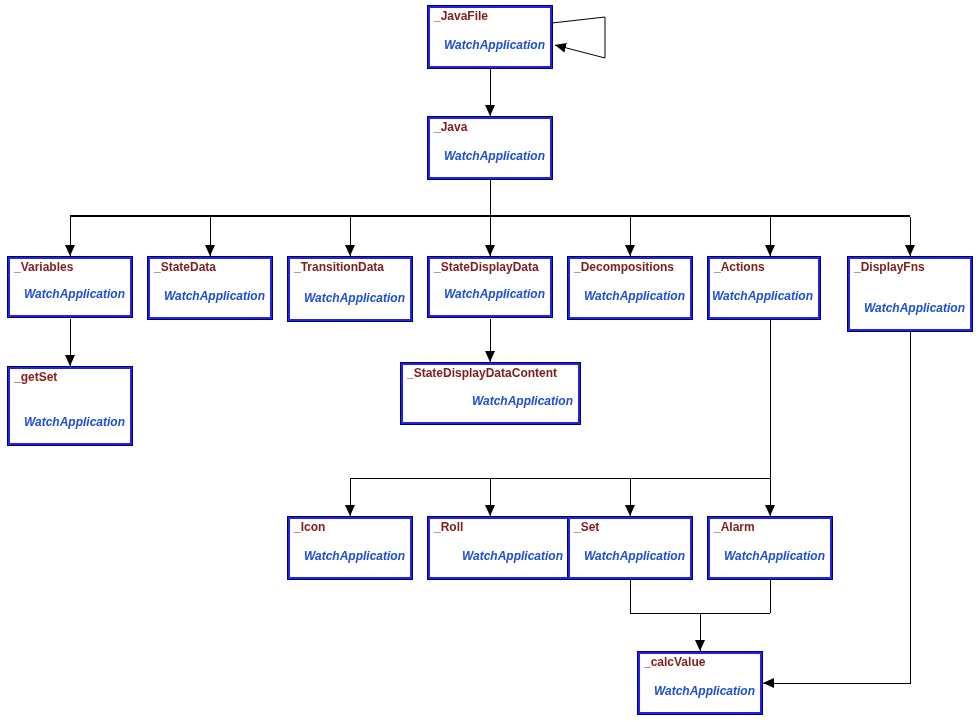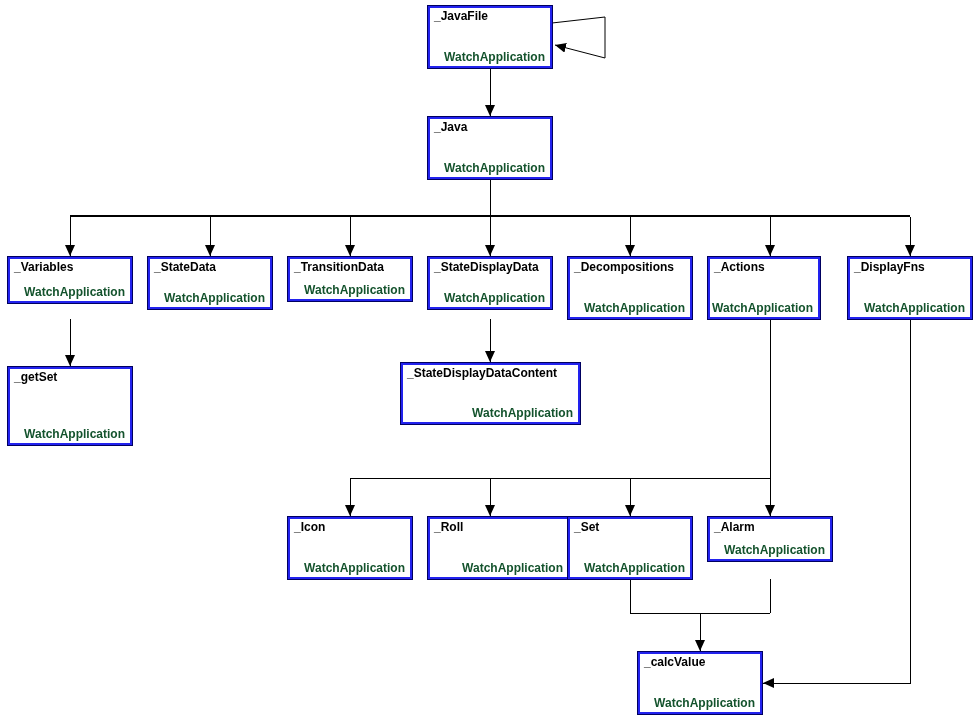--- a/index.html
+++ b/index.html
@@ -7,25 +7,25 @@
     position:relative;width:980px;height:722px;background:#ffffff;overflow:hidden;
     font-family:"Liberation Sans", sans-serif;
   }
   #edges{position:absolute;left:0;top:0;width:980px;height:722px;}
   .node{
     position:absolute;background:#ffffff;box-sizing:border-box;
     border:2px solid #2222ee;outline:1px solid #000060;
   }
   .node .t{
     position:absolute;top:0px;left:4px;white-space:nowrap;
-    font-weight:bold;font-size:12px;line-height:16px;color:#000000;
+    font-weight:bold;font-size:12px;line-height:16px;color:#7f1d1d;
   }
   .node .p{
-    position:absolute;bottom:2px;right:5px;white-space:nowrap;
-    font-weight:bold;font-size:12px;color:#14532d;
+    position:absolute;bottom:14px;right:5px;white-space:nowrap;
+    font-weight:bold;font-style:italic;font-size:12px;color:#1d4ed8;
   }
 </style>
 </head>
 <body>
 
 <div id="canvas">
 
   <svg id="edges" viewBox="0 0 980 722" xmlns="http://www.w3.org/2000/svg">
     <defs>
       <marker id="arrow" markerUnits="userSpaceOnUse" markerWidth="12" markerHeight="10" refX="11" refY="5" orient="auto">
@@ -71,51 +71,51 @@
   <div class="node" style="left:428px;top:6px;width:124px;height:62px">
     <span class="t">_JavaFile</span>
     <span class="p">WatchApplication</span>
   </div>
 
   <div class="node" style="left:428px;top:117px;width:124px;height:62px">
     <span class="t">_Java</span>
     <span class="p">WatchApplication</span>
   </div>
 
-  <div class="node" style="left:8px;top:257px;width:124px;height:46px">
+  <div class="node" style="left:8px;top:257px;width:124px;height:60px">
     <span class="t">_Variables</span>
     <span class="p">WatchApplication</span>
   </div>
 
-  <div class="node" style="left:148px;top:257px;width:124px;height:52px">
+  <div class="node" style="left:148px;top:257px;width:124px;height:62px">
     <span class="t">_StateData</span>
     <span class="p">WatchApplication</span>
   </div>
 
-  <div class="node" style="left:288px;top:257px;width:124px;height:44px">
+  <div class="node" style="left:288px;top:257px;width:124px;height:64px">
     <span class="t">_TransitionData</span>
     <span class="p">WatchApplication</span>
   </div>
 
-  <div class="node" style="left:428px;top:257px;width:124px;height:52px">
+  <div class="node" style="left:428px;top:257px;width:124px;height:60px">
     <span class="t">_StateDisplayData</span>
     <span class="p">WatchApplication</span>
   </div>
 
   <div class="node" style="left:568px;top:257px;width:124px;height:62px">
     <span class="t">_Decompositions</span>
     <span class="p">WatchApplication</span>
   </div>
 
   <div class="node" style="left:708px;top:257px;width:112px;height:62px">
     <span class="t">_Actions</span>
     <span class="p">WatchApplication</span>
   </div>
 
-  <div class="node" style="left:848px;top:257px;width:124px;height:62px">
+  <div class="node" style="left:848px;top:257px;width:124px;height:74px">
     <span class="t">_DisplayFns</span>
     <span class="p">WatchApplication</span>
   </div>
 
   <div class="node" style="left:8px;top:367px;width:124px;height:78px">
     <span class="t">_getSet</span>
     <span class="p">WatchApplication</span>
   </div>
 
   <div class="node" style="left:401px;top:363px;width:179px;height:61px">
@@ -131,21 +131,21 @@
   <div class="node" style="left:428px;top:517px;width:142px;height:62px">
     <span class="t">_Roll</span>
     <span class="p">WatchApplication</span>
   </div>
 
   <div class="node" style="left:568px;top:517px;width:124px;height:62px">
     <span class="t">_Set</span>
     <span class="p">WatchApplication</span>
   </div>
 
-  <div class="node" style="left:708px;top:517px;width:124px;height:44px">
+  <div class="node" style="left:708px;top:517px;width:124px;height:62px">
     <span class="t">_Alarm</span>
     <span class="p">WatchApplication</span>
   </div>
 
   <div class="node" style="left:638px;top:652px;width:124px;height:62px">
     <span class="t">_calcValue</span>
     <span class="p">WatchApplication</span>
   </div>
 
 </div>

